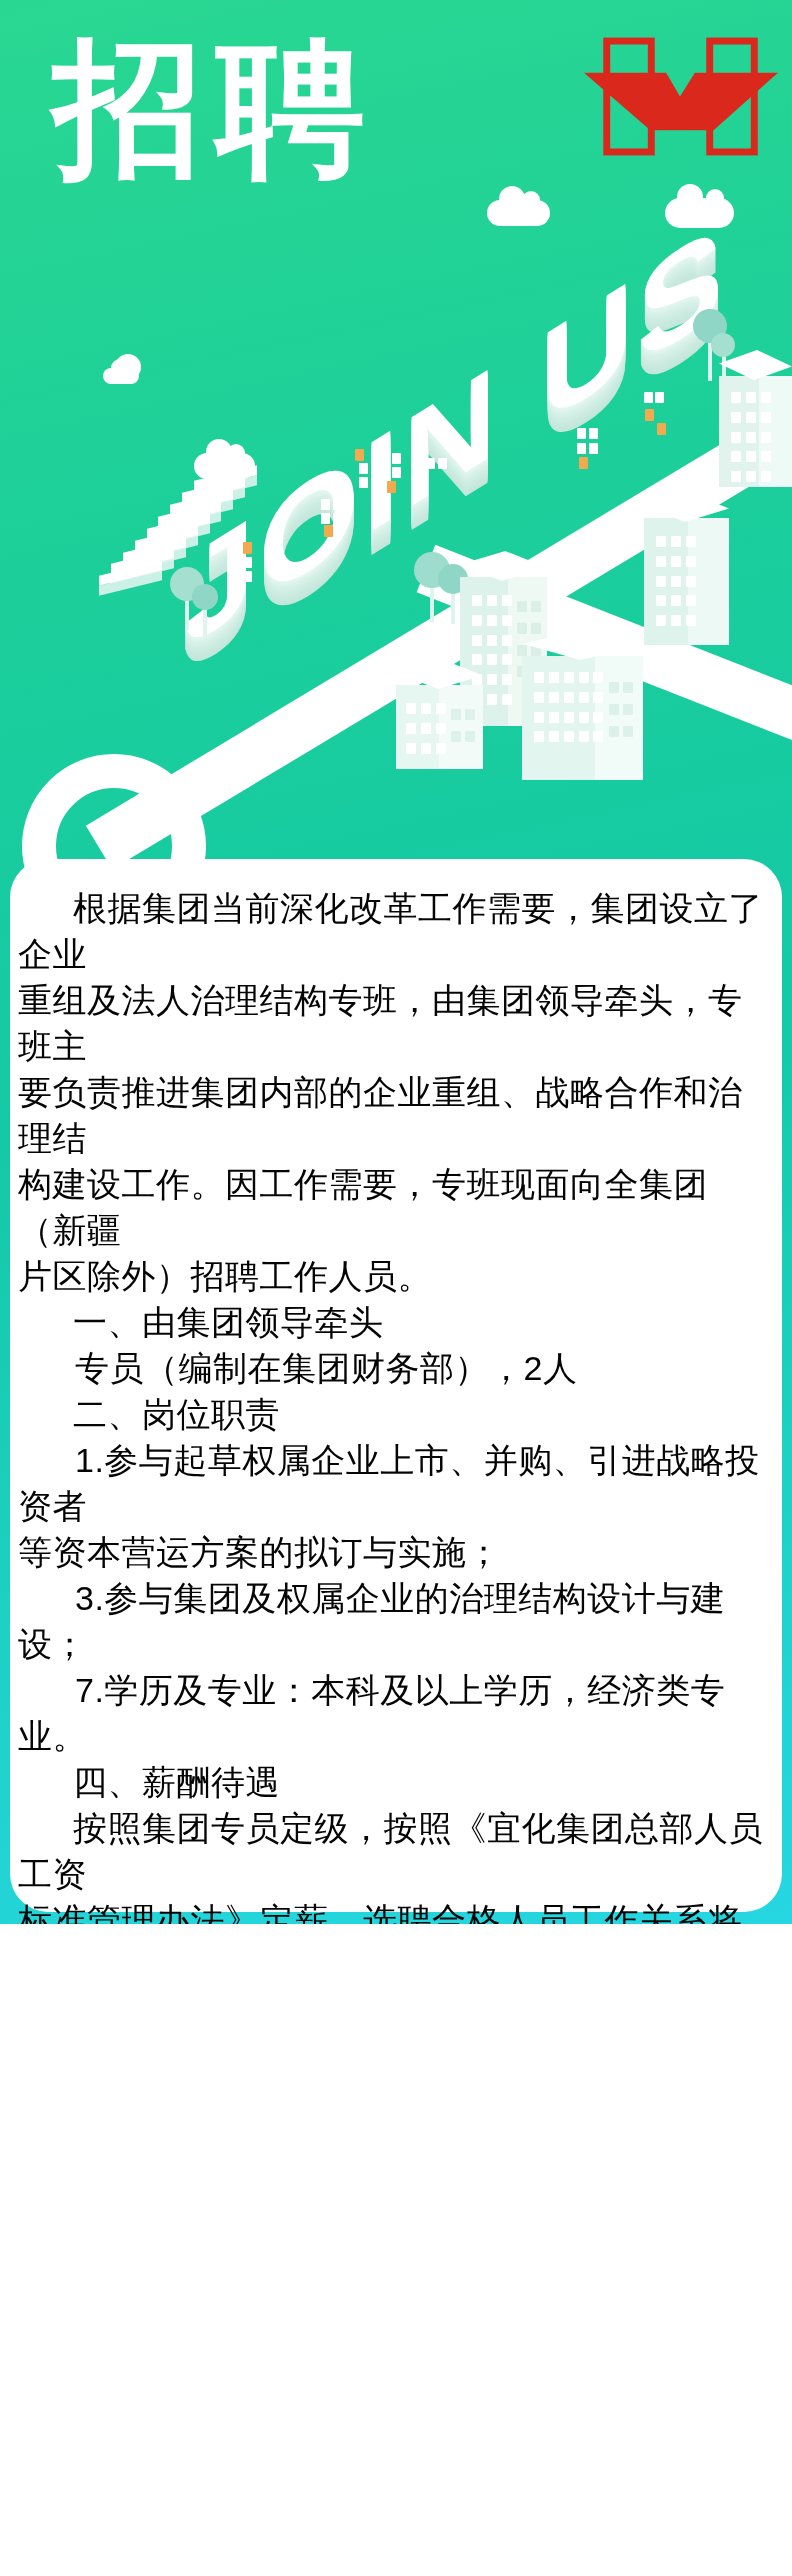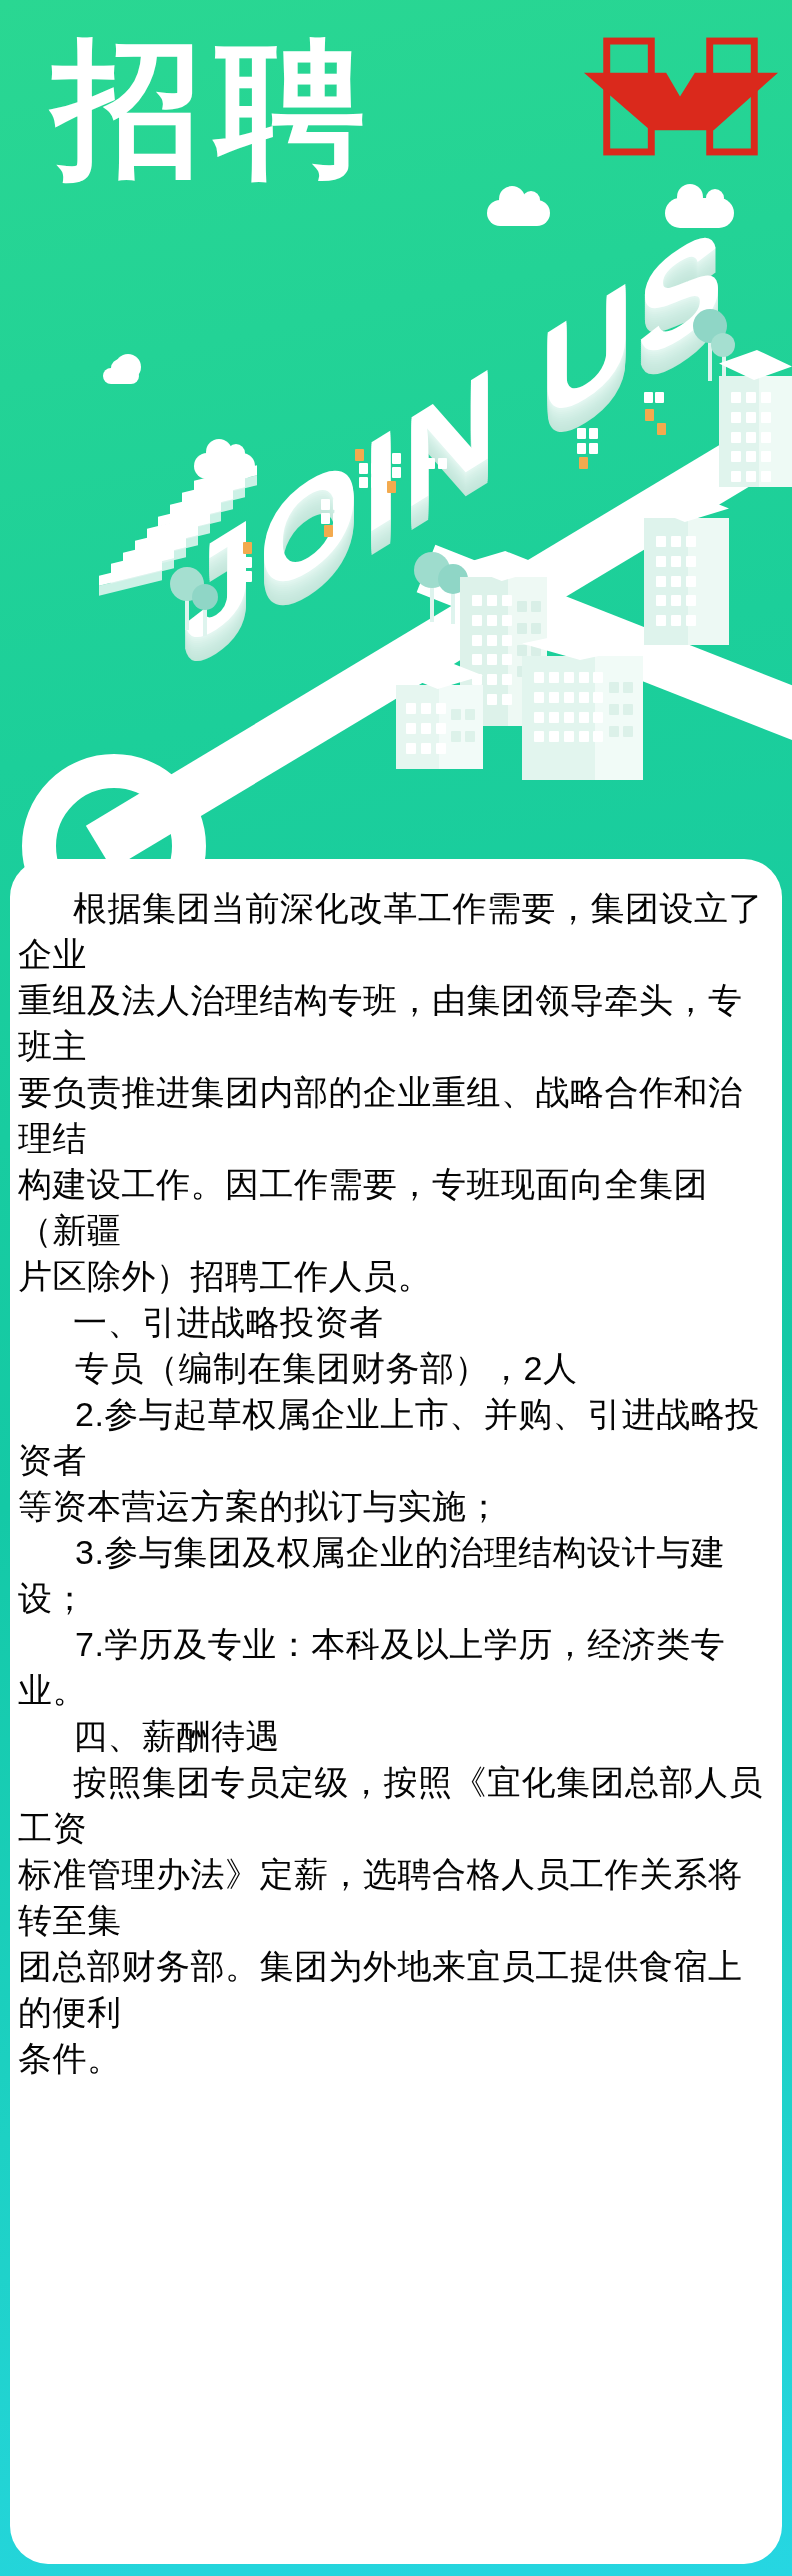--- a/index.html
+++ b/index.html
@@ -1,17 +1,17 @@
 <!DOCTYPE html>
 <html><head>
 <meta charset="utf-8">
 <style>
   html,body{margin:0;padding:0;}
   body{font-family:"Liberation Sans","DejaVu Sans",sans-serif;}
-  .poster{position:relative;width:792px;height:2576px;overflow:hidden;
+  .poster{position:relative;width:792px;height:1924px;overflow:hidden;
     background:linear-gradient(168deg,#2ad792 0%,#1ccf9a 28%,#14c9a6 55%,#1dd1c4 78%,#26d6e2 100%);}
   
   .title{position:absolute;left:53px;top:34px;font-size:149px;line-height:1;font-weight:900;
     color:#ffffff;letter-spacing:14px;}
   .logo{position:absolute;left:579px;top:35px;width:203px;height:124px;}
   
   .road{position:absolute;background:#ffffff;height:51px;transform-origin:0 50%;}
   .road-a{left:99px;top:822px;width:871px;transform:rotate(-31deg);}
   .road-b{left:426px;top:543px;width:426px;transform:rotate(21.5deg);}
   .ring{position:absolute;left:22px;top:754px;width:184px;height:184px;border:34px solid #fff;
@@ -159,23 +159,24 @@
     <span class="win-o" style="left:645px;top:409px;"></span>
     <span class="win-o" style="left:657px;top:423px;"></span>
   </div>
 
   <div class="card">
     <p class="para ind-a">根据集团当前深化改革工作需要，集团设立了企业
 重组及法人治理结构专班，由集团领导牵头，专班主
 要负责推进集团内部的企业重组、战略合作和治理结
 构建设工作。因工作需要，专班现面向全集团（新疆
 片区除外）招聘工作人员。</p>
-    <p class="para ind-a">一、引进战略投资者</p>
+    <p class="para ind-a">一、由集团领导牵头</p>
     <p class="para ind-b">专员（编制在集团财务部），2人</p>
-    <p class="para ind-b">2.参与起草权属企业上市、并购、引进战略投资者
+    <p class="para ind-a">二、岗位职责</p>
+    <p class="para ind-b">1.参与起草权属企业上市、并购、引进战略投资者
 等资本营运方案的拟订与实施；</p>
     <p class="para ind-b">3.参与集团及权属企业的治理结构设计与建设；</p>
     <p class="para ind-b">7.学历及专业：本科及以上学历，经济类专业。</p>
     <p class="para ind-a">四、薪酬待遇</p>
     <p class="para ind-a">按照集团专员定级，按照《宜化集团总部人员工资
 标准管理办法》定薪，选聘合格人员工作关系将转至集
 团总部财务部。集团为外地来宜员工提供食宿上的便利
 条件。</p>
 
   </div>

